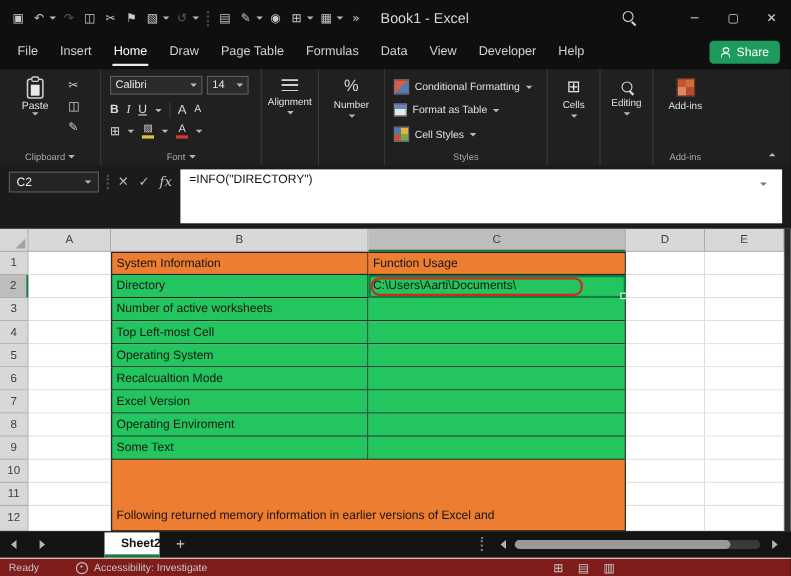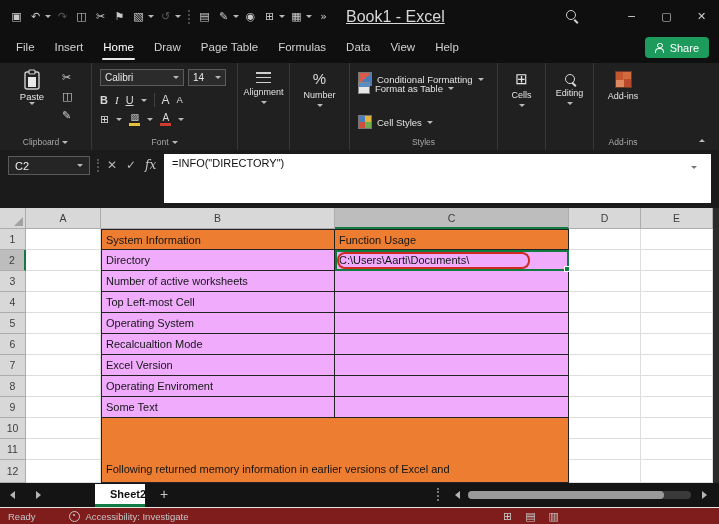--- a/index.html
+++ b/index.html
@@ -10,21 +10,21 @@
   .caret.up{border-top:none;border-bottom:3.5px solid #b9b9b9;}
   .caret.dark{border-top-color:#777;}
 
   
   .titlebar{position:absolute;top:0;left:0;right:0;height:33px;background:#0f0f0f;display:flex;align-items:center;}
   .qat{display:flex;align-items:center;gap:2px;margin-left:8px;color:#c9c9c9;font-size:11px;}
   .ticon{width:17px;text-align:center;display:inline-block;cursor:default;}
   .ticon.dim{opacity:.38;}
   .qat .caret{margin:0 1px 0 -1px;}
   .qdiv{height:14px;border-left:2px dotted #4a4a4a;margin:0 4px;}
-  .win-title{margin-left:14px;color:#d8d8d8;font-size:16px;white-space:nowrap;text-decoration:underline;}
+  .win-title{margin-left:14px;color:#d8d8d8;font-size:13px;white-space:nowrap;}
   .search-icon{position:absolute;left:566px;top:10px;width:8px;height:8px;border:1.5px solid #cfcfcf;border-radius:50%;}
   .search-icon::after{content:"";position:absolute;left:8px;top:8px;width:5px;height:1.5px;background:#cfcfcf;transform:rotate(45deg);transform-origin:0 0;}
   .wctl{position:absolute;right:0;top:0;height:33px;display:flex;}
   .wbtn{width:35px;height:33px;line-height:33px;text-align:center;color:#d0d0d0;font-size:11px;}
 
   
   .rtabs{position:absolute;top:33px;left:0;right:0;height:30px;background:#0f0f0f;display:flex;align-items:stretch;padding-left:6px;}
   .rtab{padding:0 10px;line-height:29px;font-size:11.5px;color:#d2d2d2;position:relative;white-space:nowrap;}
   .rtab.active{color:#fff;}
   .rtab.active::after{content:"";position:absolute;left:9px;right:9px;bottom:3px;height:2.5px;background:#eaeaea;border-radius:2px;}
@@ -75,21 +75,21 @@
   .ch,.rh{background:#d8d8d8;color:#3d3d3d;font-size:10.5px;display:flex;align-items:center;justify-content:center;border-right:1px solid #acacac;border-bottom:1px solid #acacac;box-sizing:border-box;}
   .ch.selc{background:#bdbdbd;border-bottom:2px solid #107C41;}
   .rh.selr{background:#bdbdbd;border-right:2px solid #107C41;}
   .corner{position:relative;width:26px;flex:none;background:#d8d8d8;border-right:1px solid #acacac;border-bottom:1px solid #acacac;box-sizing:border-box;}
   .corner::after{content:"";position:absolute;right:2px;bottom:2px;border-left:9px solid transparent;border-bottom:9px solid #a2a2a2;}
   .cell{background:#fff;border-right:1px solid #ddd;border-bottom:1px solid #ddd;box-sizing:border-box;font-size:11px;color:#151515;display:flex;align-items:center;padding-left:4px;overflow:hidden;white-space:nowrap;}
   .tb{border-right:1px solid #222;border-bottom:1px solid #222;}
   .tb.first{border-left:1px solid #222;}
   .r1 .tb{border-top:1px solid #222;}
   .orange{background:#ED7D31;}
-  .green{background:#f0abfc;}
+  .green{background:#22c55e;}
   .noterow{display:flex;height:65px;}
   .stack{display:flex;flex-direction:column;flex:none;}
   .h21{height:21px;flex:none;}.h23{height:23px;flex:none;}
   .notecell{width:468px;flex:none;background:#ED7D31;border:1px solid #222;border-top:none;box-sizing:border-box;position:relative;}
   .notetext{position:absolute;left:4px;bottom:7px;font-size:11px;color:#141414;white-space:nowrap;}
   .sel-c2{position:absolute;left:335px;top:42px;width:234px;height:21px;border:2px solid #107C41;box-sizing:border-box;pointer-events:none;}
   .red-annot{position:absolute;left:337px;top:44px;width:193px;height:17px;border:2px solid #cf2a20;border-radius:8px;box-sizing:border-box;pointer-events:none;}
   .fill-handle{position:absolute;left:564px;top:58px;width:6px;height:6px;background:#107C41;border:1px solid #fff;box-sizing:border-box;}
   .vscroll{position:absolute;right:0;top:0;width:6px;height:275px;background:#2b2b2b;}
 
@@ -152,20 +152,21 @@
 
   <div class="rtabs">
     <span class="rtab">File</span>
     <span class="rtab">Insert</span>
     <span class="rtab active">Home</span>
     <span class="rtab">Draw</span>
     <span class="rtab">Page Table</span>
     <span class="rtab">Formulas</span>
     <span class="rtab">Data</span>
     <span class="rtab">View</span>
+    <span class="rtab">Developer</span>
     <span class="rtab">Help</span>
     <div class="share-btn">
       <span class="share-person"></span>
       <span>Share</span>
     </div>
   </div>
 
   <div class="ribbon">
 
     <div class="rgroup" style="width:92px;">
@@ -242,21 +243,21 @@
         <span class="caret"></span>
       </div>
     </div>
 
     <div class="rgroup" style="width:148px;">
       <div class="stylerow" style="top:9px;">
         <span class="ic-cf"></span>
         <span>Conditional Formatting</span>
         <span class="caret"></span>
       </div>
-      <div class="stylerow" style="top:19px;text-align:center;">
+      <div class="stylerow" style="top:31px;text-align:center;">
         <span class="ic-fat"></span>
         <span>Format as Table</span>
         <span class="caret"></span>
       </div>
       <div class="stylerow" style="top:52px;">
         <span class="ic-cs"></span>
         <span>Cell Styles</span>
         <span class="caret"></span>
       </div>
       <div class="gcaption">

